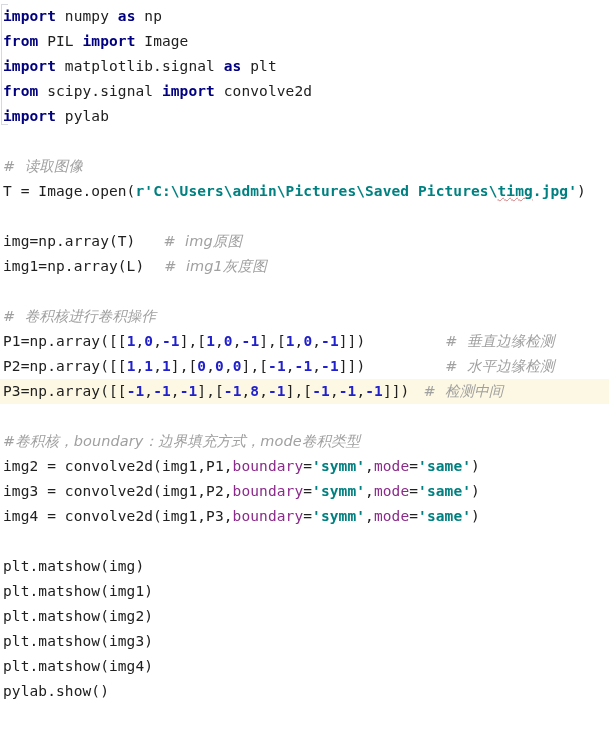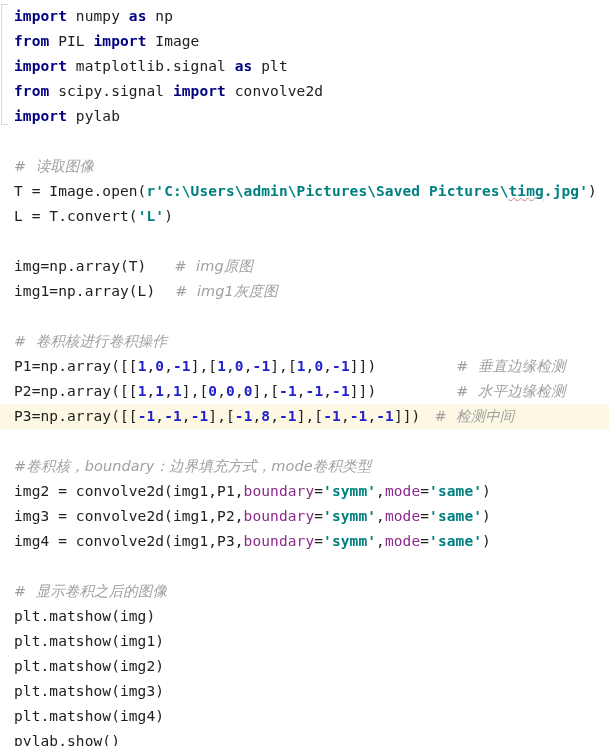--- a/index.html
+++ b/index.html
@@ -45,21 +45,21 @@
     padding: 4px 0 0 0;
   }
 
   .line {
     position: relative;
     height: 25px;
     line-height: 25px;
     font-size: 14.5px;
     letter-spacing: 0.1px;
     white-space: pre;
-    padding-left: 14px;
+    padding-left: 3px;
     box-sizing: border-box;
     color: #202020;
   }
 
   .line.blank { color: transparent; }
 
   .line.current {
     background: #fdf8e3;
   }
 
@@ -109,21 +109,20 @@
     <div class="line"><span class="kw">from</span><span class="plain"> scipy.signal </span><span class="kw">import</span><span class="plain"> convolve2d</span></div>
 
     <div class="line"><span class="kw">import</span><span class="plain"> pylab</span></div>
 
     <div class="line blank">&nbsp;</div>
 
     <div class="line"><span class="cmt">#  读取图像</span></div>
 
     <div class="line"><span class="plain">T = Image.open(</span><span class="str">r</span><span class="str">'C:\Users\admin\Pictures\Saved Pictures\</span><span class="str squiggle">timg</span><span class="str">.jpg'</span><span class="plain">)</span></div>
 
-    <div class="line"><span class="plain">L = T.convert(</span><span class="str">'L'</span><span class="plain">)</span></div>
 
     <div class="line blank">&nbsp;</div>
 
     <div class="line"><span class="plain">img=np.array(T)</span><span class="cmt-col" style="width:28px"></span><span class="cmt">#  img原图</span></div>
 
     <div class="line"><span class="plain">img1=np.array(L)</span><span class="cmt-col" style="width:20px"></span><span class="cmt">#  img1灰度图</span></div>
 
     <div class="line blank">&nbsp;</div>
 
     <div class="line"><span class="cmt">#  卷积核进行卷积操作</span></div>
@@ -139,21 +138,20 @@
     <div class="line"><span class="cmt">#卷积核，boundary：边界填充方式，mode卷积类型</span></div>
 
     <div class="line"><span class="plain">img2 = convolve2d(img1,P1,</span><span class="kwarg">boundary</span><span class="plain">=</span><span class="str">'symm'</span><span class="plain">,</span><span class="kwarg">mode</span><span class="plain">=</span><span class="str">'same'</span><span class="plain">)</span></div>
 
     <div class="line"><span class="plain">img3 = convolve2d(img1,P2,</span><span class="kwarg">boundary</span><span class="plain">=</span><span class="str">'symm'</span><span class="plain">,</span><span class="kwarg">mode</span><span class="plain">=</span><span class="str">'same'</span><span class="plain">)</span></div>
 
     <div class="line"><span class="plain">img4 = convolve2d(img1,P3,</span><span class="kwarg">boundary</span><span class="plain">=</span><span class="str">'symm'</span><span class="plain">,</span><span class="kwarg">mode</span><span class="plain">=</span><span class="str">'same'</span><span class="plain">)</span></div>
 
     <div class="line blank">&nbsp;</div>
 
-    <div class="line"><span class="cmt">#  显示卷积之后的图像</span></div>
 
     <div class="line"><span class="plain">plt.matshow(img)</span></div>
     <div class="line"><span class="plain">plt.matshow(img1)</span></div>
     <div class="line"><span class="plain">plt.matshow(img2)</span></div>
     <div class="line"><span class="plain">plt.matshow(img3)</span></div>
     <div class="line"><span class="plain">plt.matshow(img4)</span></div>
     <div class="line"><span class="plain">pylab.show()</span></div>
 
   </div>
 </div>

